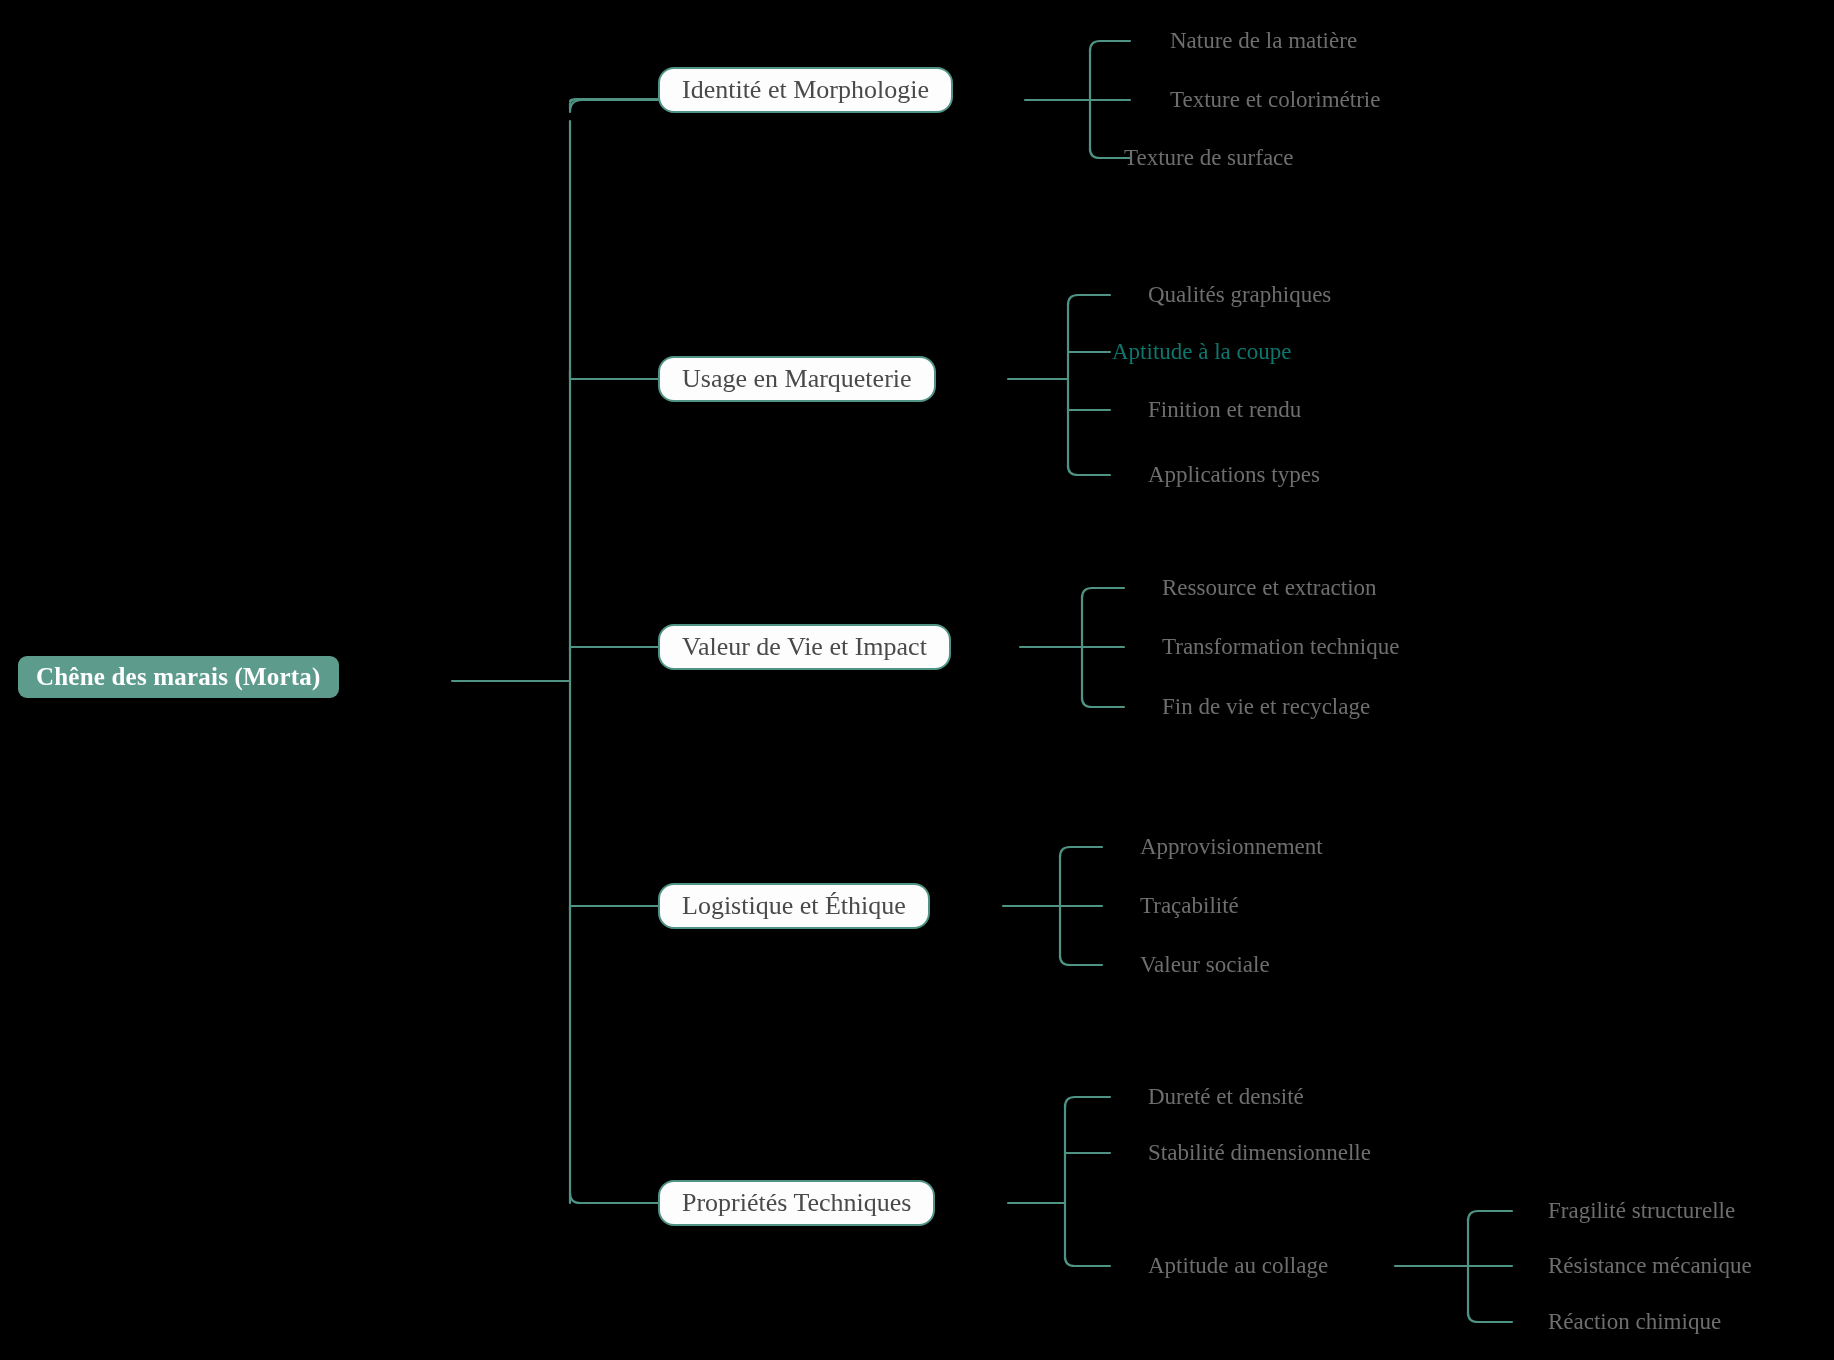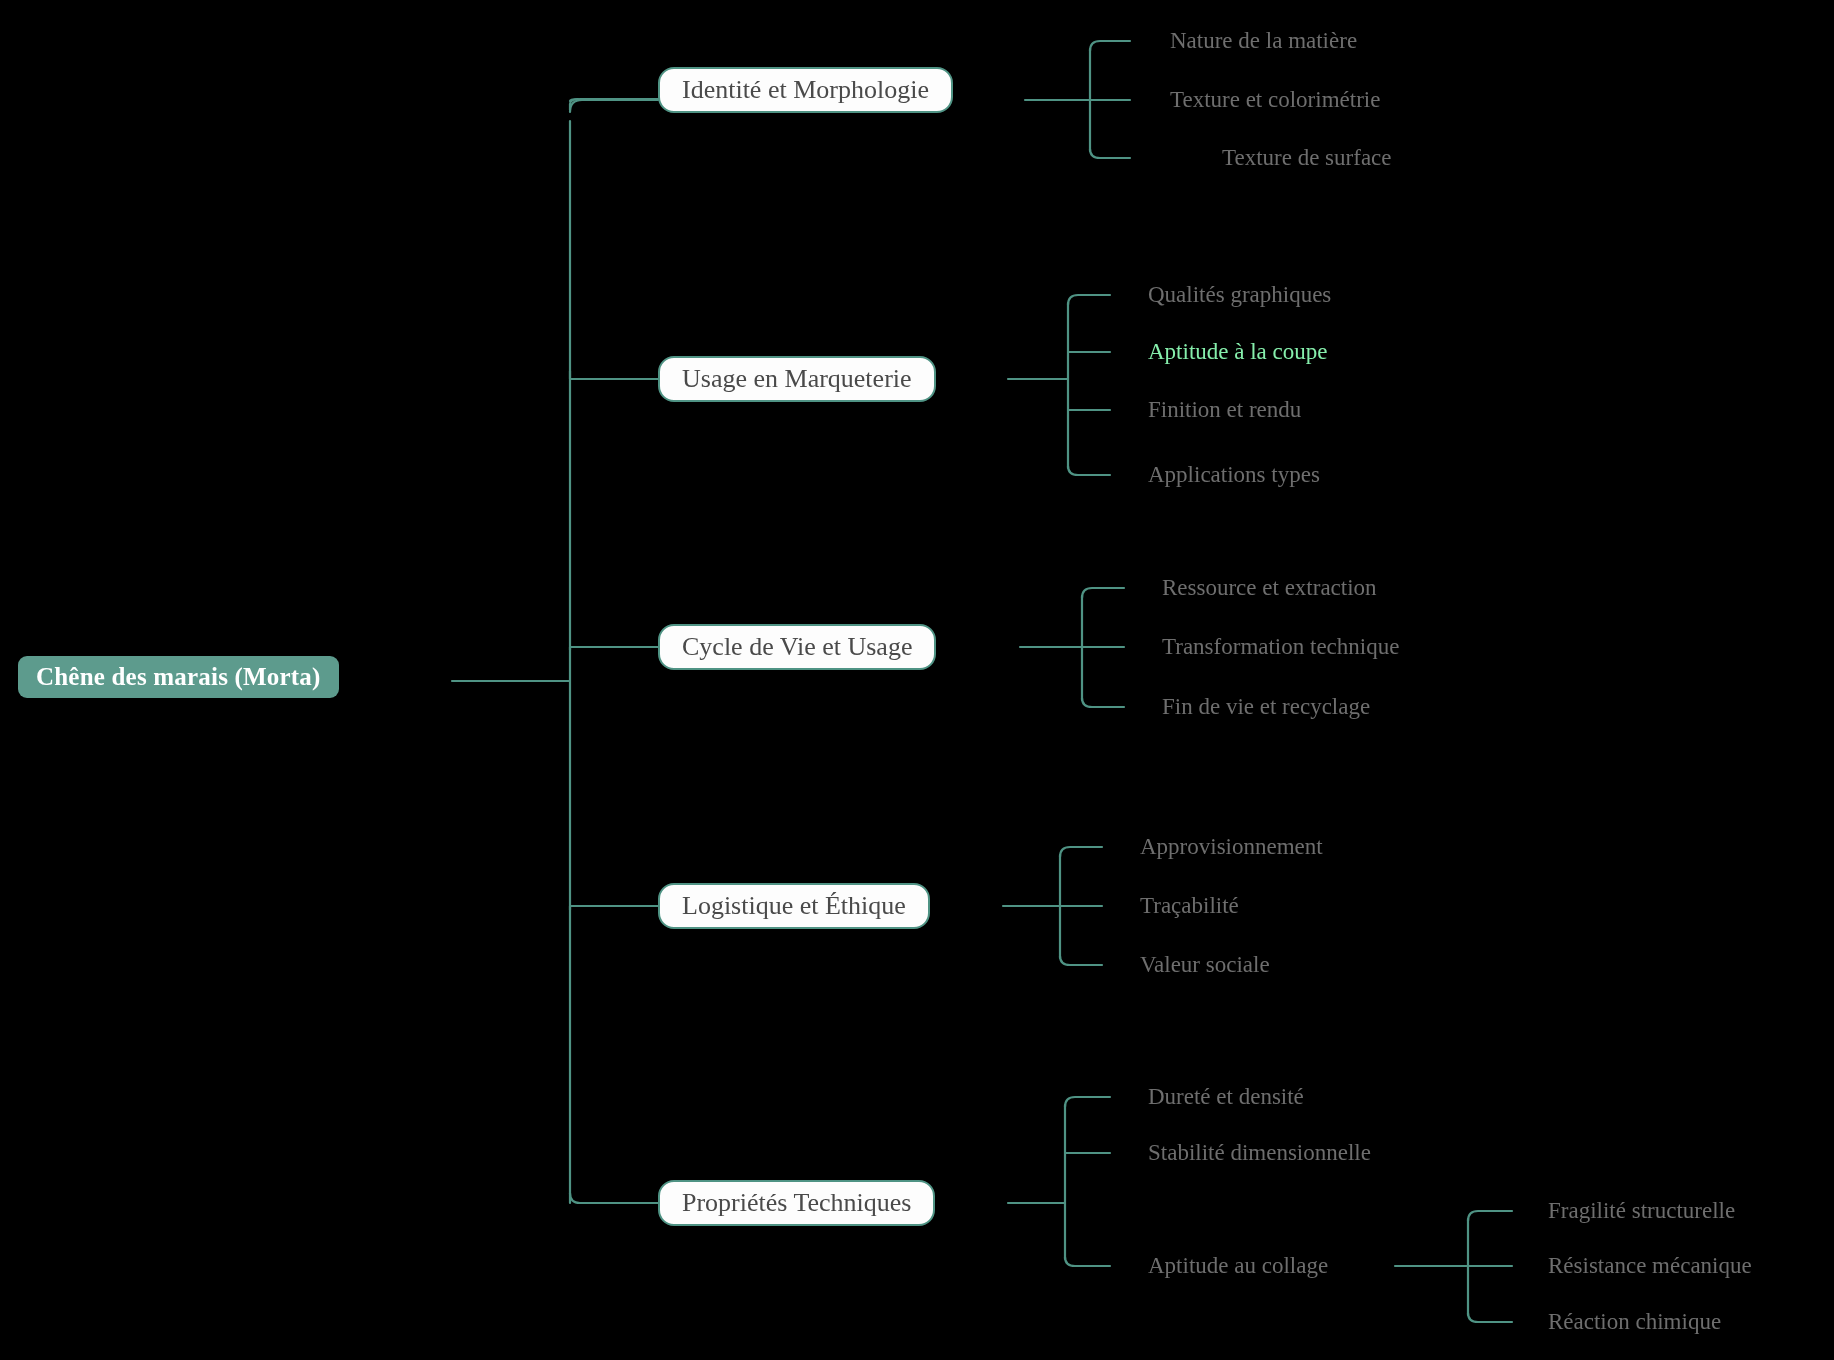--- a/index.html
+++ b/index.html
@@ -127,45 +127,45 @@
 
   <div class="node branch-node" style="left: 658px; top: 67px; height: 46px; border-color: rgb(79, 147, 132); color: rgb(74, 74, 74);">
     <span>Identité et Morphologie</span>
   </div>
 
   <div class="node branch-node" style="left: 658px; top: 356px; height: 46px; border-color: rgb(79, 147, 132); color: rgb(74, 74, 74);">
     <span>Usage en Marqueterie</span>
   </div>
 
   <div class="node branch-node" style="left: 658px; top: 624px; height: 46px; border-color: rgb(79, 147, 132); color: rgb(74, 74, 74);">
-    <span>Cycle de Vie et Usage</span>
+    <span>Valeur de Vie et Impact</span>
   </div>
 
   <div class="node branch-node" style="left: 658px; top: 1180px; height: 46px; border-color: rgb(79, 147, 132); color: rgb(74, 74, 74);">
     <span>Propriétés Techniques</span>
   </div>
 
   <div class="node branch-node" style="left: 658px; top: 883px; height: 46px; border-color: rgb(79, 147, 132); color: rgb(74, 74, 74);">
     <span>Logistique et Éthique</span>
   </div>
 
   <div class="leaf-label" style="left: 1170px; top: 41px; color: rgb(110, 110, 110);">
     <span>Nature de la matière</span>
   </div>
   <div class="leaf-label" style="left: 1170px; top: 100px; color: rgb(110, 110, 110);">
     <span>Texture et colorimétrie</span>
   </div>
-  <div class="leaf-label" style="left: 1222px; top: 158px; color: rgb(110, 110, 110);">
+  <div class="leaf-label" style="left: 1124px; top: 158px; color: rgb(110, 110, 110);">
     <span>Texture de surface</span>
   </div>
 
   <div class="leaf-label" style="left: 1148px; top: 295px; color: rgb(110, 110, 110);">
     <span>Qualités graphiques</span>
   </div>
-  <div class="leaf-label" style="left: 1148px; top: 352px; color: #86efac;">
+  <div class="leaf-label" style="left: 1112px; top: 352px; color: #0f766e;">
     <span>Aptitude à la coupe</span>
   </div>
   <div class="leaf-label" style="left: 1148px; top: 410px; color: rgb(110, 110, 110);">
     <span>Finition et rendu</span>
   </div>
   <div class="leaf-label" style="left: 1148px; top: 475px; color: rgb(110, 110, 110);">
     <span>Applications types</span>
   </div>
 
   <div class="leaf-label" style="left: 1162px; top: 588px; color: rgb(110, 110, 110);">

